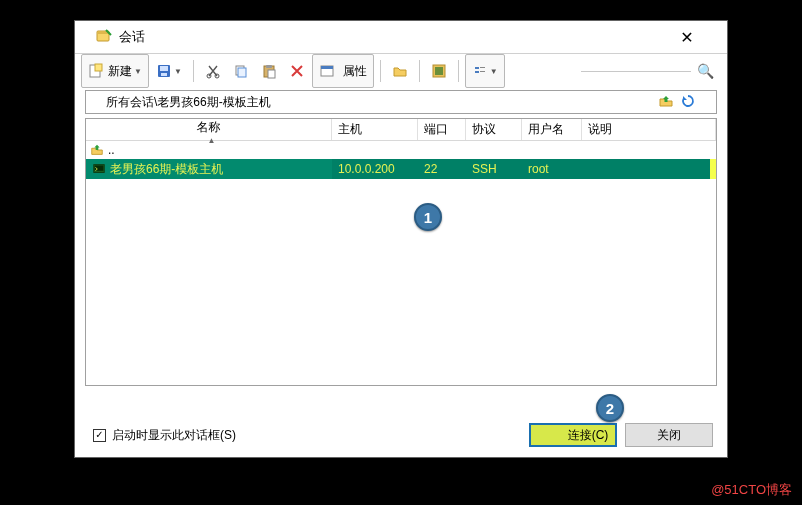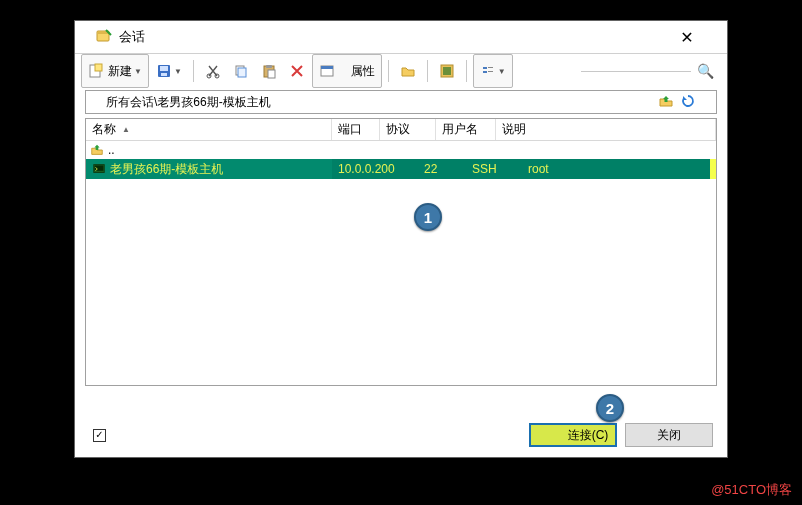--- a/index.html
+++ b/index.html
@@ -80,21 +80,21 @@
     border-bottom: 1px solid #d8d8d8;
   }
   .listhead .col {
     border-right: 1px solid #e0e0e0;
     display: flex;
     align-items: center;
     padding: 0 6px;
     font-size: 12px;
     color: #000;
   }
-  .col-name { width: 246px; }
+  .col-name { width: 246px; flex-direction: column; }
   .col-host { width: 86px; }
   .col-port { width: 48px; }
   .col-proto { width: 56px; }
   .col-user { width: 60px; }
   .col-desc { flex: 1; border-right: none; }
   .listbody { }
   .uprow {
     display: flex;
     align-items: center;
     height: 18px;
@@ -222,21 +222,21 @@
     <div class="tbtn">
       <svg width="16" height="16" viewBox="0 0 16 16">
           <path d="M3 3 L13 13 M13 3 L3 13" stroke="#d83b3b" stroke-width="2"></path>
         </svg>
     </div>
     <div class="tbtn border">
       <svg width="16" height="16" viewBox="0 0 16 16">
           <rect x="2" y="3" width="12" height="10" fill="#fff" stroke="#888"></rect>
           <rect x="2" y="3" width="12" height="3" fill="#4a7cc0"></rect>
         </svg>
-      <span style="margin-left:16px">属性</span>
+      <span style="margin-left:8px">属性</span>
     </div>
     <div class="tsep"></div>
     <div class="tbtn">
       <svg width="16" height="16" viewBox="0 0 16 16">
           <path d="M2 5 h4 l2 2 h6 v6 h-12 z" fill="#f5cd61" stroke="#c49a2e"></path>
         </svg>
     </div>
     <div class="tsep"></div>
     <div class="tbtn">
       <svg width="16" height="16" viewBox="0 0 16 16">
@@ -276,20 +276,21 @@
       </span>
     </span>
   </div>
 
   <div class="listwrap">
     <div class="listhead">
       <div class="col col-name">
           <span>名称</span>
           <span style="margin-left:6px;font-size:8px;color:#666;">▲</span>
         </div>
+      <div class="col col-host">主机</div>
       <div class="col col-port">端口</div>
       <div class="col col-proto">协议</div>
       <div class="col col-user">用户名</div>
       <div class="col col-desc">说明</div>
     </div>
     <div class="listbody">
       <div class="uprow">
         <svg width="14" height="14" viewBox="0 0 16 16" style="margin-right:4px">
             <path d="M2 6 h4 l2 2 h6 v5 h-12 z" fill="#f5cd61" stroke="#c49a2e"></path>
             <path d="M8 2 L11 5 L9.5 5 L9.5 8 L6.5 8 L6.5 5 L5 5 Z" fill="#2fa03a"></path>
@@ -310,20 +311,21 @@
         <div class="cell" style="width:56px">SSH</div>
         <div class="cell" style="width:60px">root</div>
         <div class="endcap"></div>
       </div>
     </div>
   </div>
 
   <div class="footer">
     <label class="chk">
       <span class="box">✓</span>
+      <span>启动时显示此对话框(S)</span>
     </label>
     <div class="spacer"></div>
     <div class="btn primary">连接(C)</div>
     <div class="btn">关闭</div>
   </div>
 
 </div>
 
 <div class="annot" style="left:414px; top:203px">1</div>
 <div class="annot" style="left:596px; top:394px">2</div>

